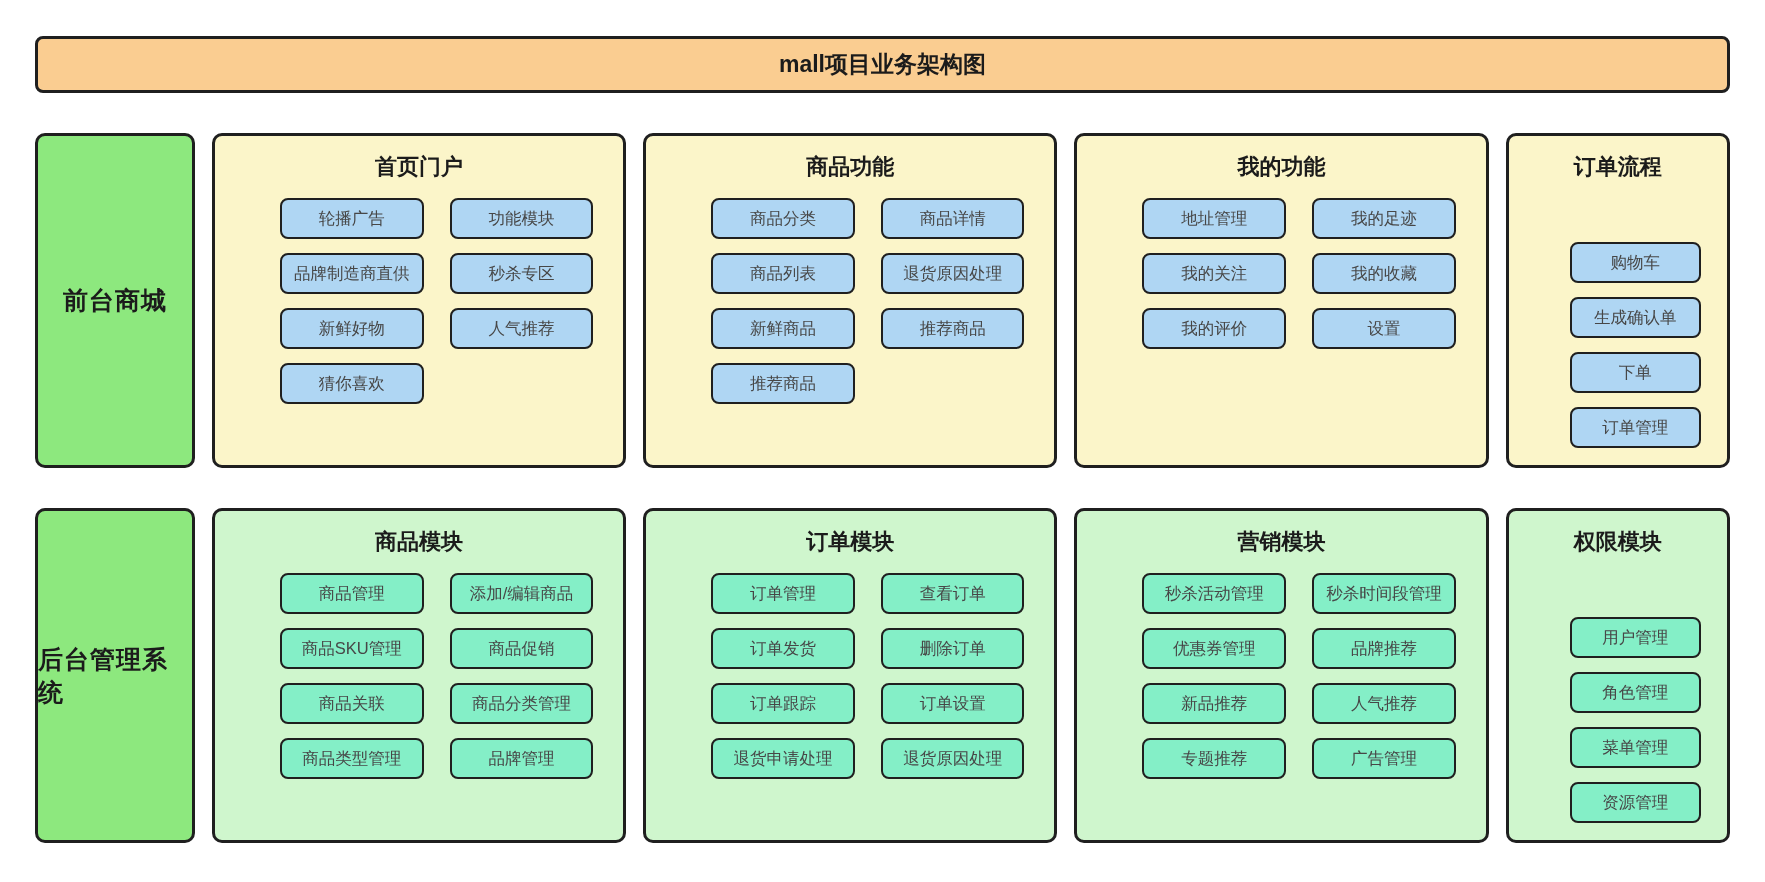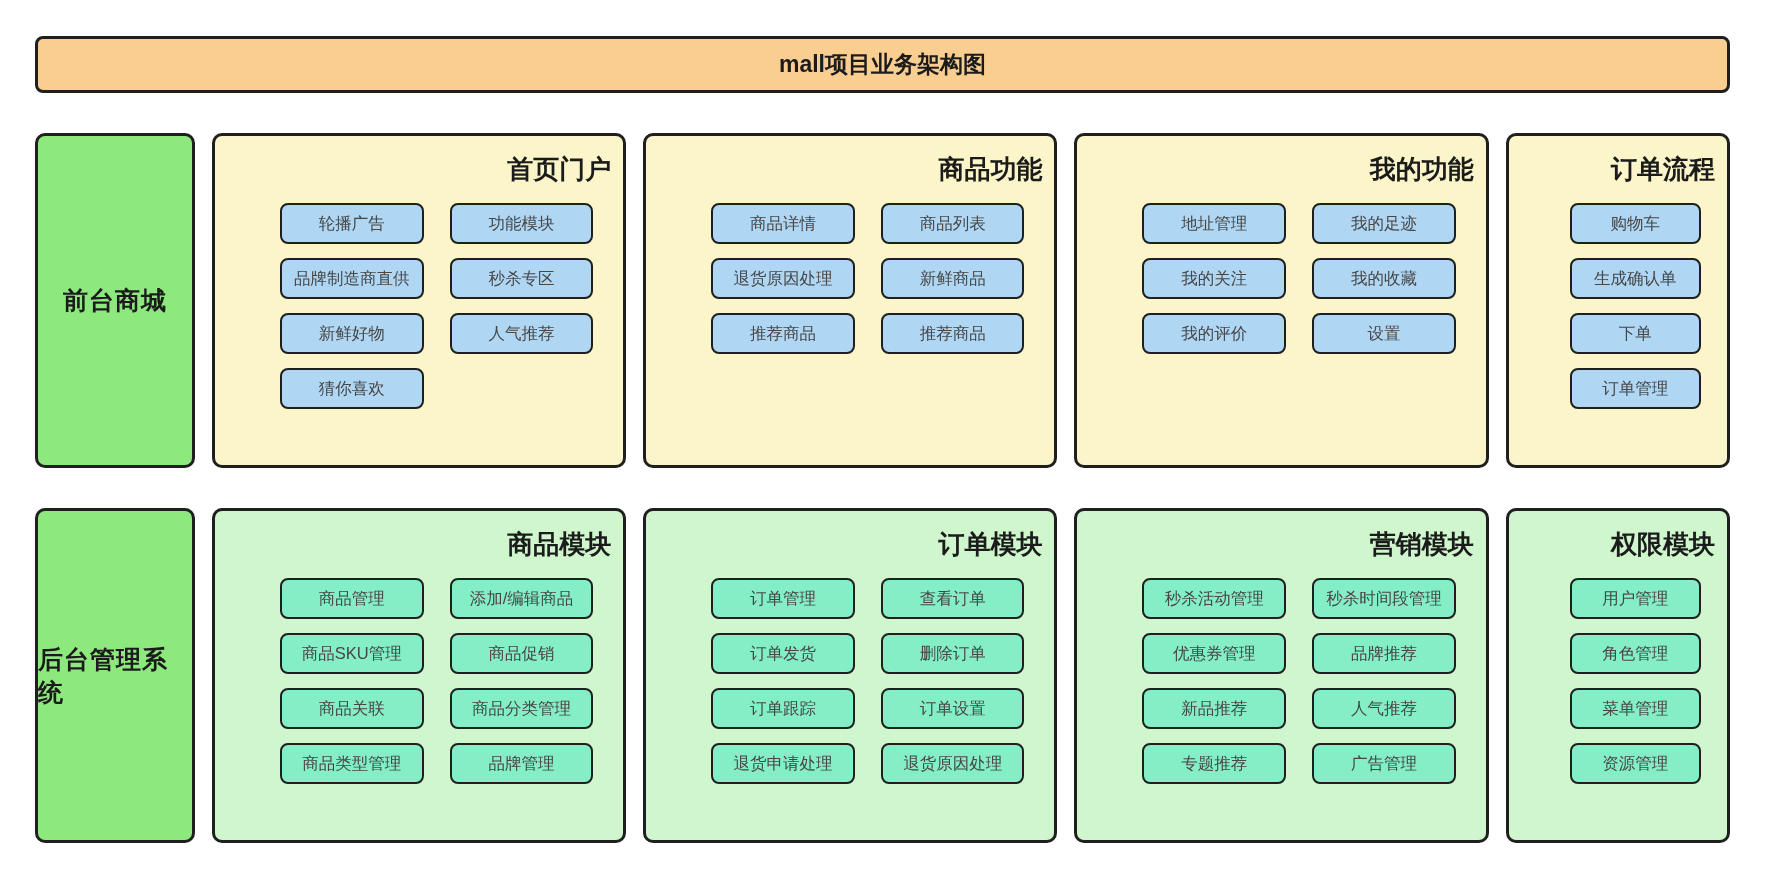--- a/index.html
+++ b/index.html
@@ -52,27 +52,27 @@
   }
   .panels{flex:1;display:flex;gap:17px;}
   .panel{
     box-sizing:border-box;
     border:3px solid var(--border);
     border-radius:10px;
     display:flex;flex-direction:column;
     flex:1.87;
     min-width:0;
   }
-  .panel.narrow{flex:1;}
+  .panel.narrow{flex:1;gap:44px;}
   .row.frontend .panel{background:var(--yellow);}
   .row.backend  .panel{background:var(--panel-green);}
   .panel-title{
-    text-align:right;
-    font-size:26px;font-weight:700;
-    padding:16px 12px 2px 0;
+    text-align:center;
+    font-size:22px;font-weight:700;
+    padding:16px 0 2px 0;
   }
   .nodes{
     display:grid;
     grid-template-columns:1fr 1fr;
     column-gap:26px;
     row-gap:14px;
     padding:14px 30px 18px 30px;
     align-content:start;
     margin-left:35px;
   }
@@ -110,20 +110,21 @@
               <div class="node">品牌制造商直供</div>
               <div class="node">秒杀专区</div>
               <div class="node">新鲜好物</div>
               <div class="node">人气推荐</div>
               <div class="node">猜你喜欢</div>
             </div>
   </div>
           <div class="panel">
     <div class="panel-title">商品功能</div>
     <div class="nodes">
+              <div class="node">商品分类</div>
               <div class="node">商品详情</div>
               <div class="node">商品列表</div>
               <div class="node">退货原因处理</div>
               <div class="node">新鲜商品</div>
               <div class="node">推荐商品</div>
               <div class="node">推荐商品</div>
             </div>
   </div>
           <div class="panel">
     <div class="panel-title">我的功能</div>

